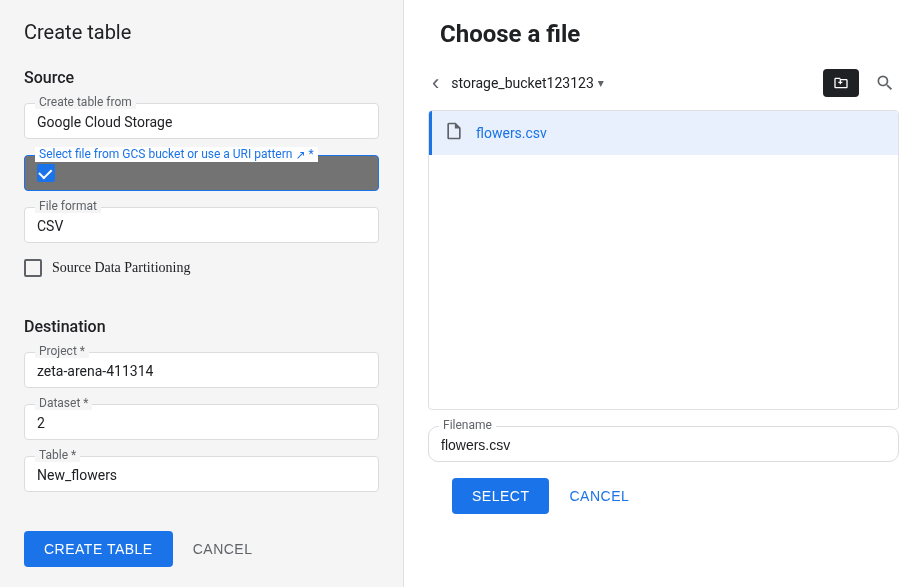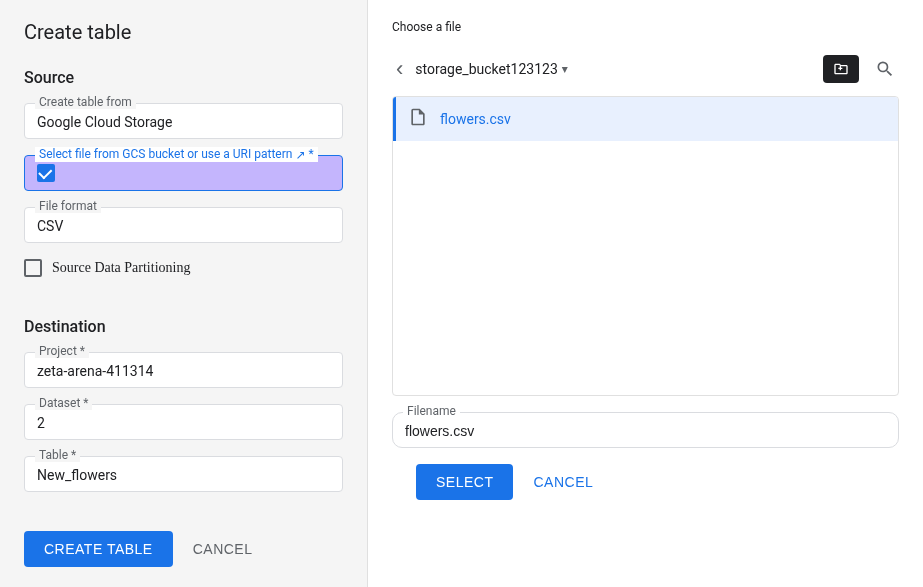--- a/index.html
+++ b/index.html
@@ -8,21 +8,21 @@
       font-size: 14px;
       background: #f5f5f5;
       display: flex;
       width: 923px;
       height: 587px;
       overflow: hidden;
     }
 
     
     .left-panel {
-      width: 368px;
+      width: 404px;
       background: #f5f5f5;
       padding: 20px 24px;
       display: flex;
       flex-direction: column;
       border-right: 1px solid #e0e0e0;
       overflow-y: auto;
     }
 
     .left-panel h1 {
       font-size: 20px;
@@ -62,21 +62,21 @@
       color: #202124;
       padding-top: 2px;
     }
 
     .select-file-group {
       position: relative;
       border: 1px solid #1a73e8;
       border-radius: 4px;
       padding: 8px 12px;
       margin-bottom: 16px;
-      background: #c4b5fd;
+      background: #737373;
     }
 
     .select-file-group .field-label {
       position: absolute;
       top: -9px;
       left: 10px;
       background: #fff;
       padding: 0 4px;
       font-size: 12px;
       color: #1a73e8;
@@ -167,24 +167,25 @@
     
     .right-panel {
       flex: 1;
       background: #fff;
       display: flex;
       flex-direction: column;
       padding: 20px 24px;
     }
 
     .right-panel h2 {
-      font-size: 12px;
-      font-weight: 400;
+      font-size: 24px;
+      font-weight: 700;
       color: #202124;
       margin-bottom: 20px;
+      margin-left: 12px;
     }
 
     .file-browser-header {
       display: flex;
       align-items: center;
       gap: 8px;
       margin-bottom: 12px;
     }
 
     .back-btn {

